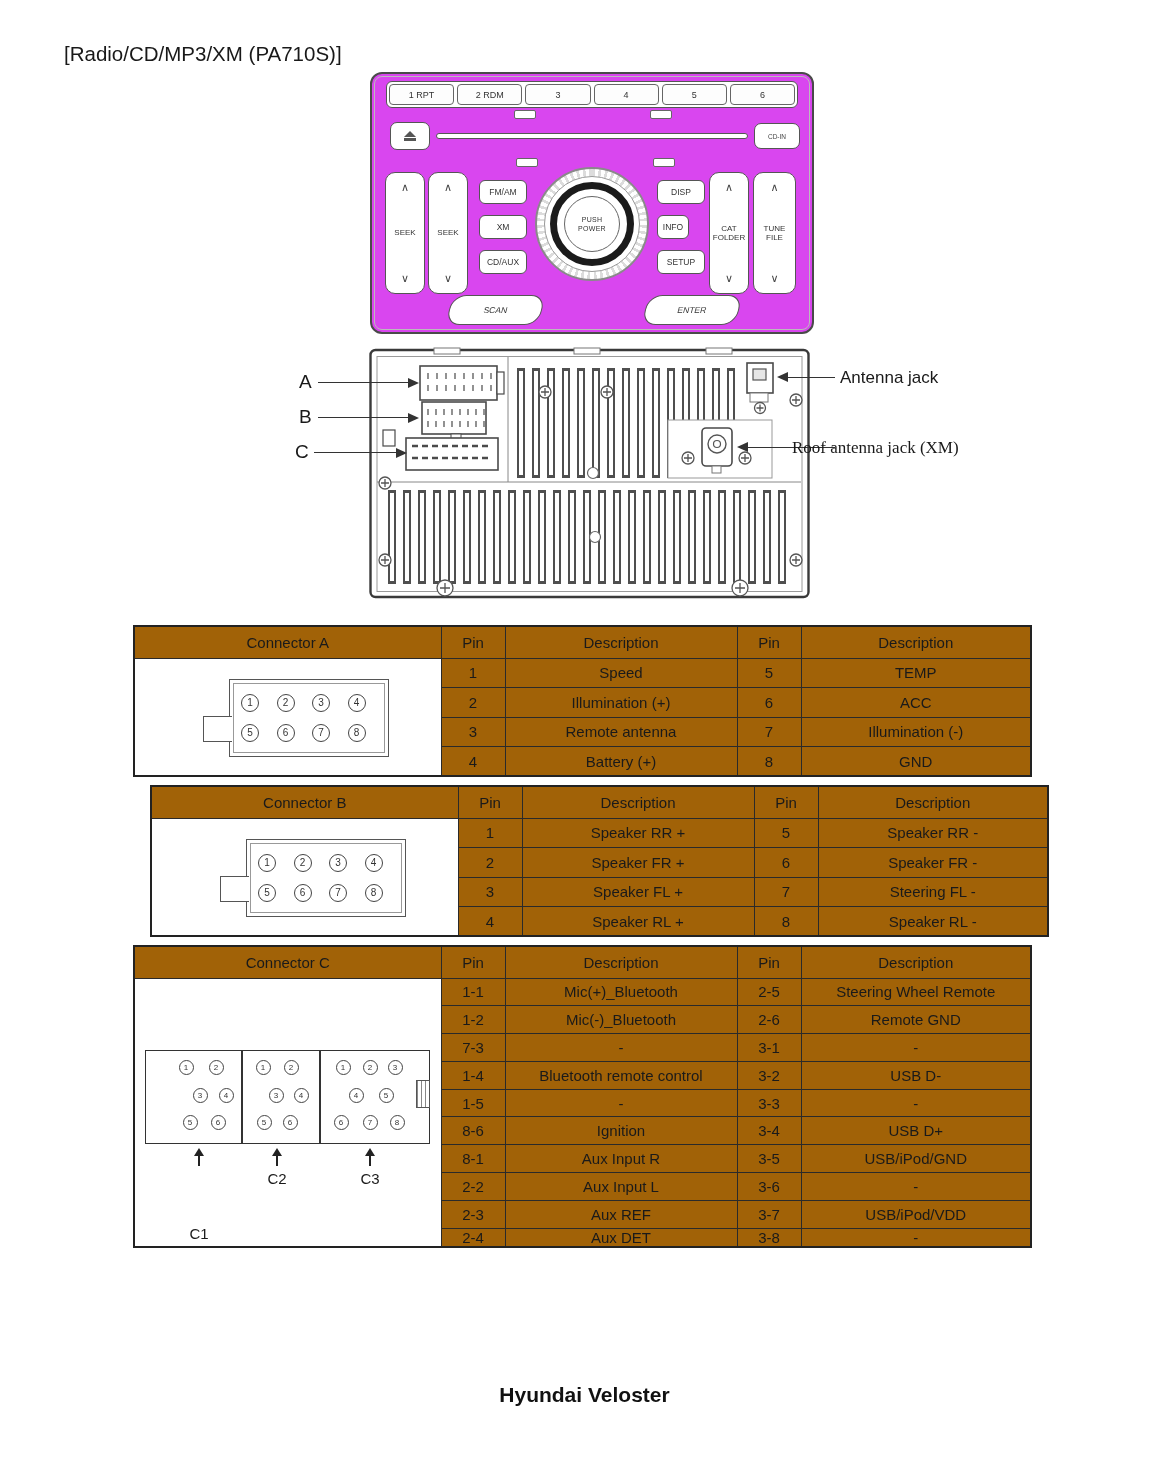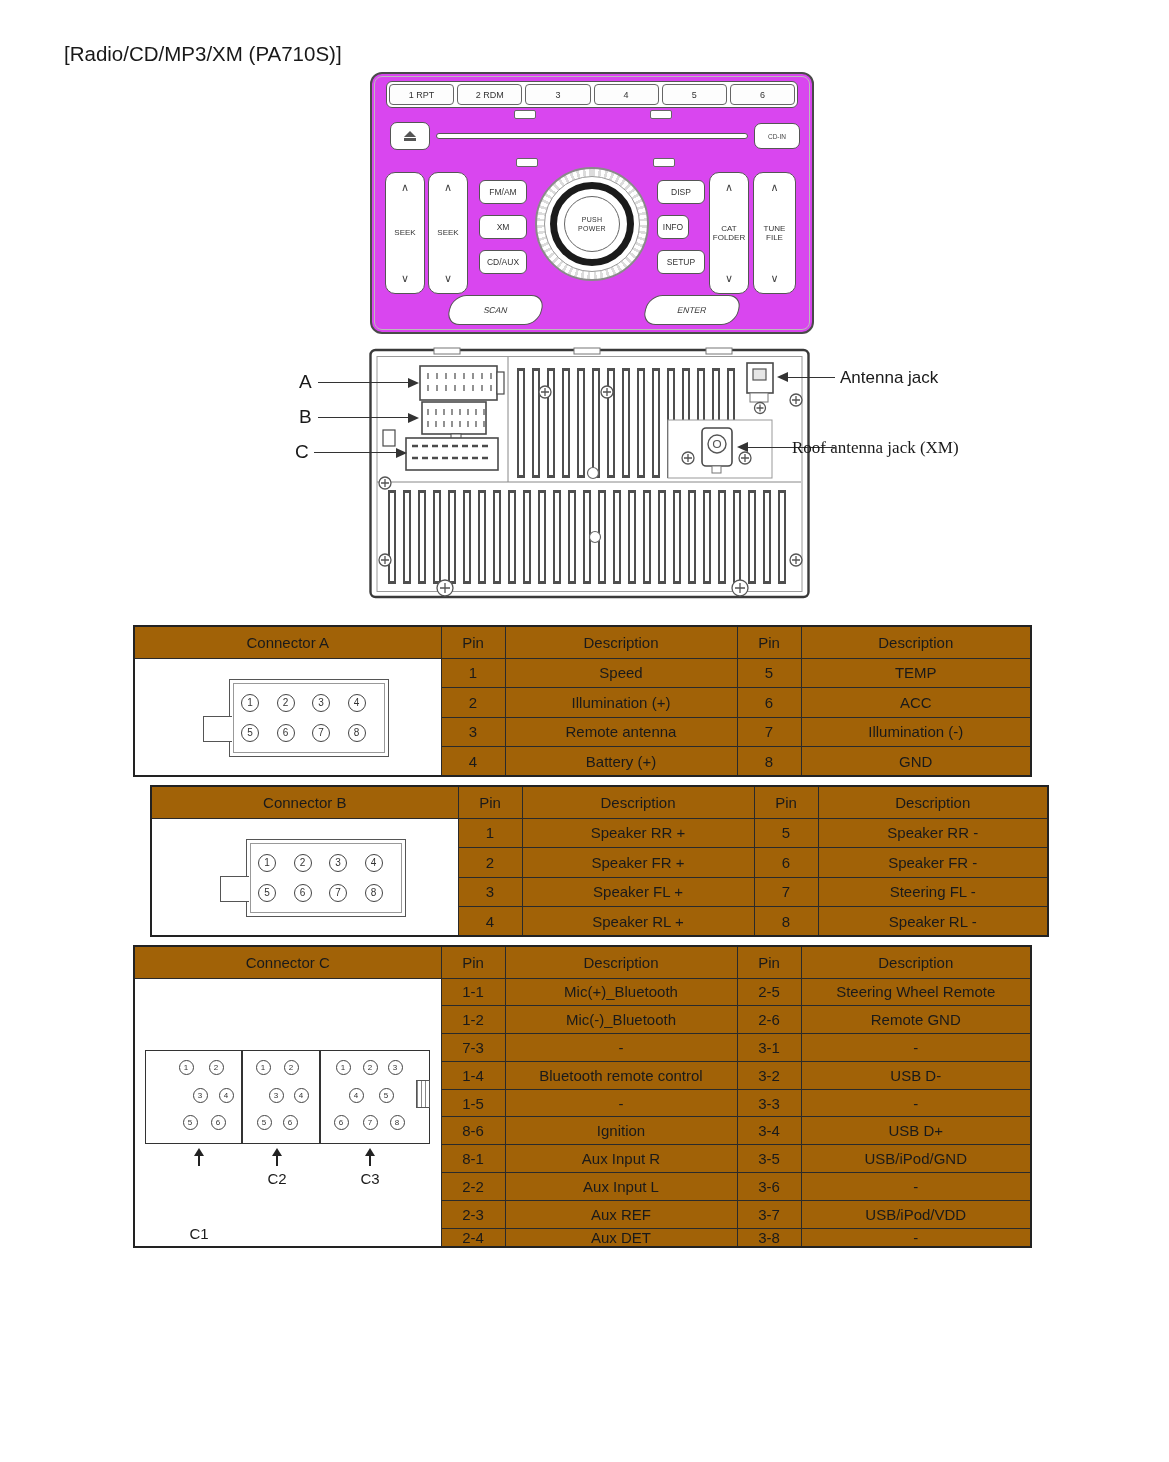--- a/index.html
+++ b/index.html
@@ -512,14 +512,15 @@
     </tr>
     <tr style="height:18px">
       <td>2-4</td>
       <td>Aux DET</td>
       <td>3-8</td>
       <td>-</td>
     </tr>
   </tbody>
     </table>
 
+  <div class="abs footer">Hyundai Veloster</div>
 
 </div>
 
 </body></html>

